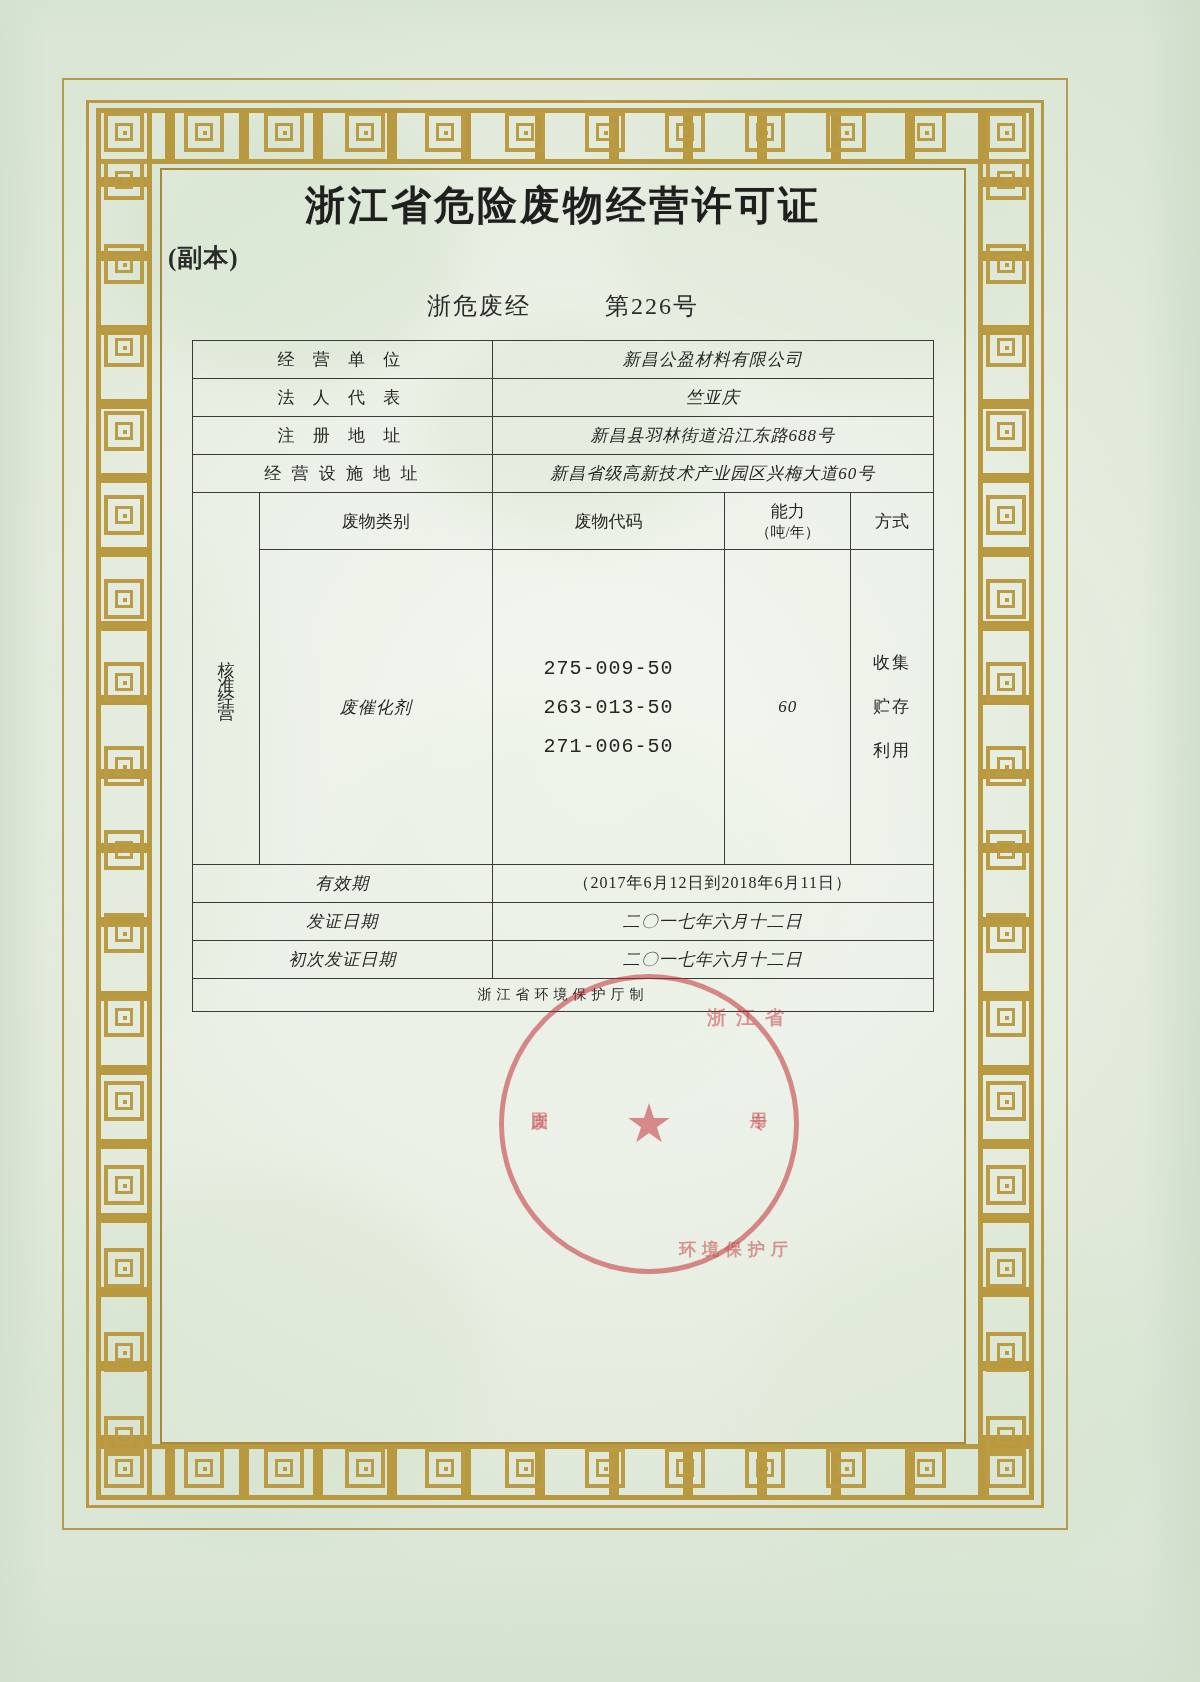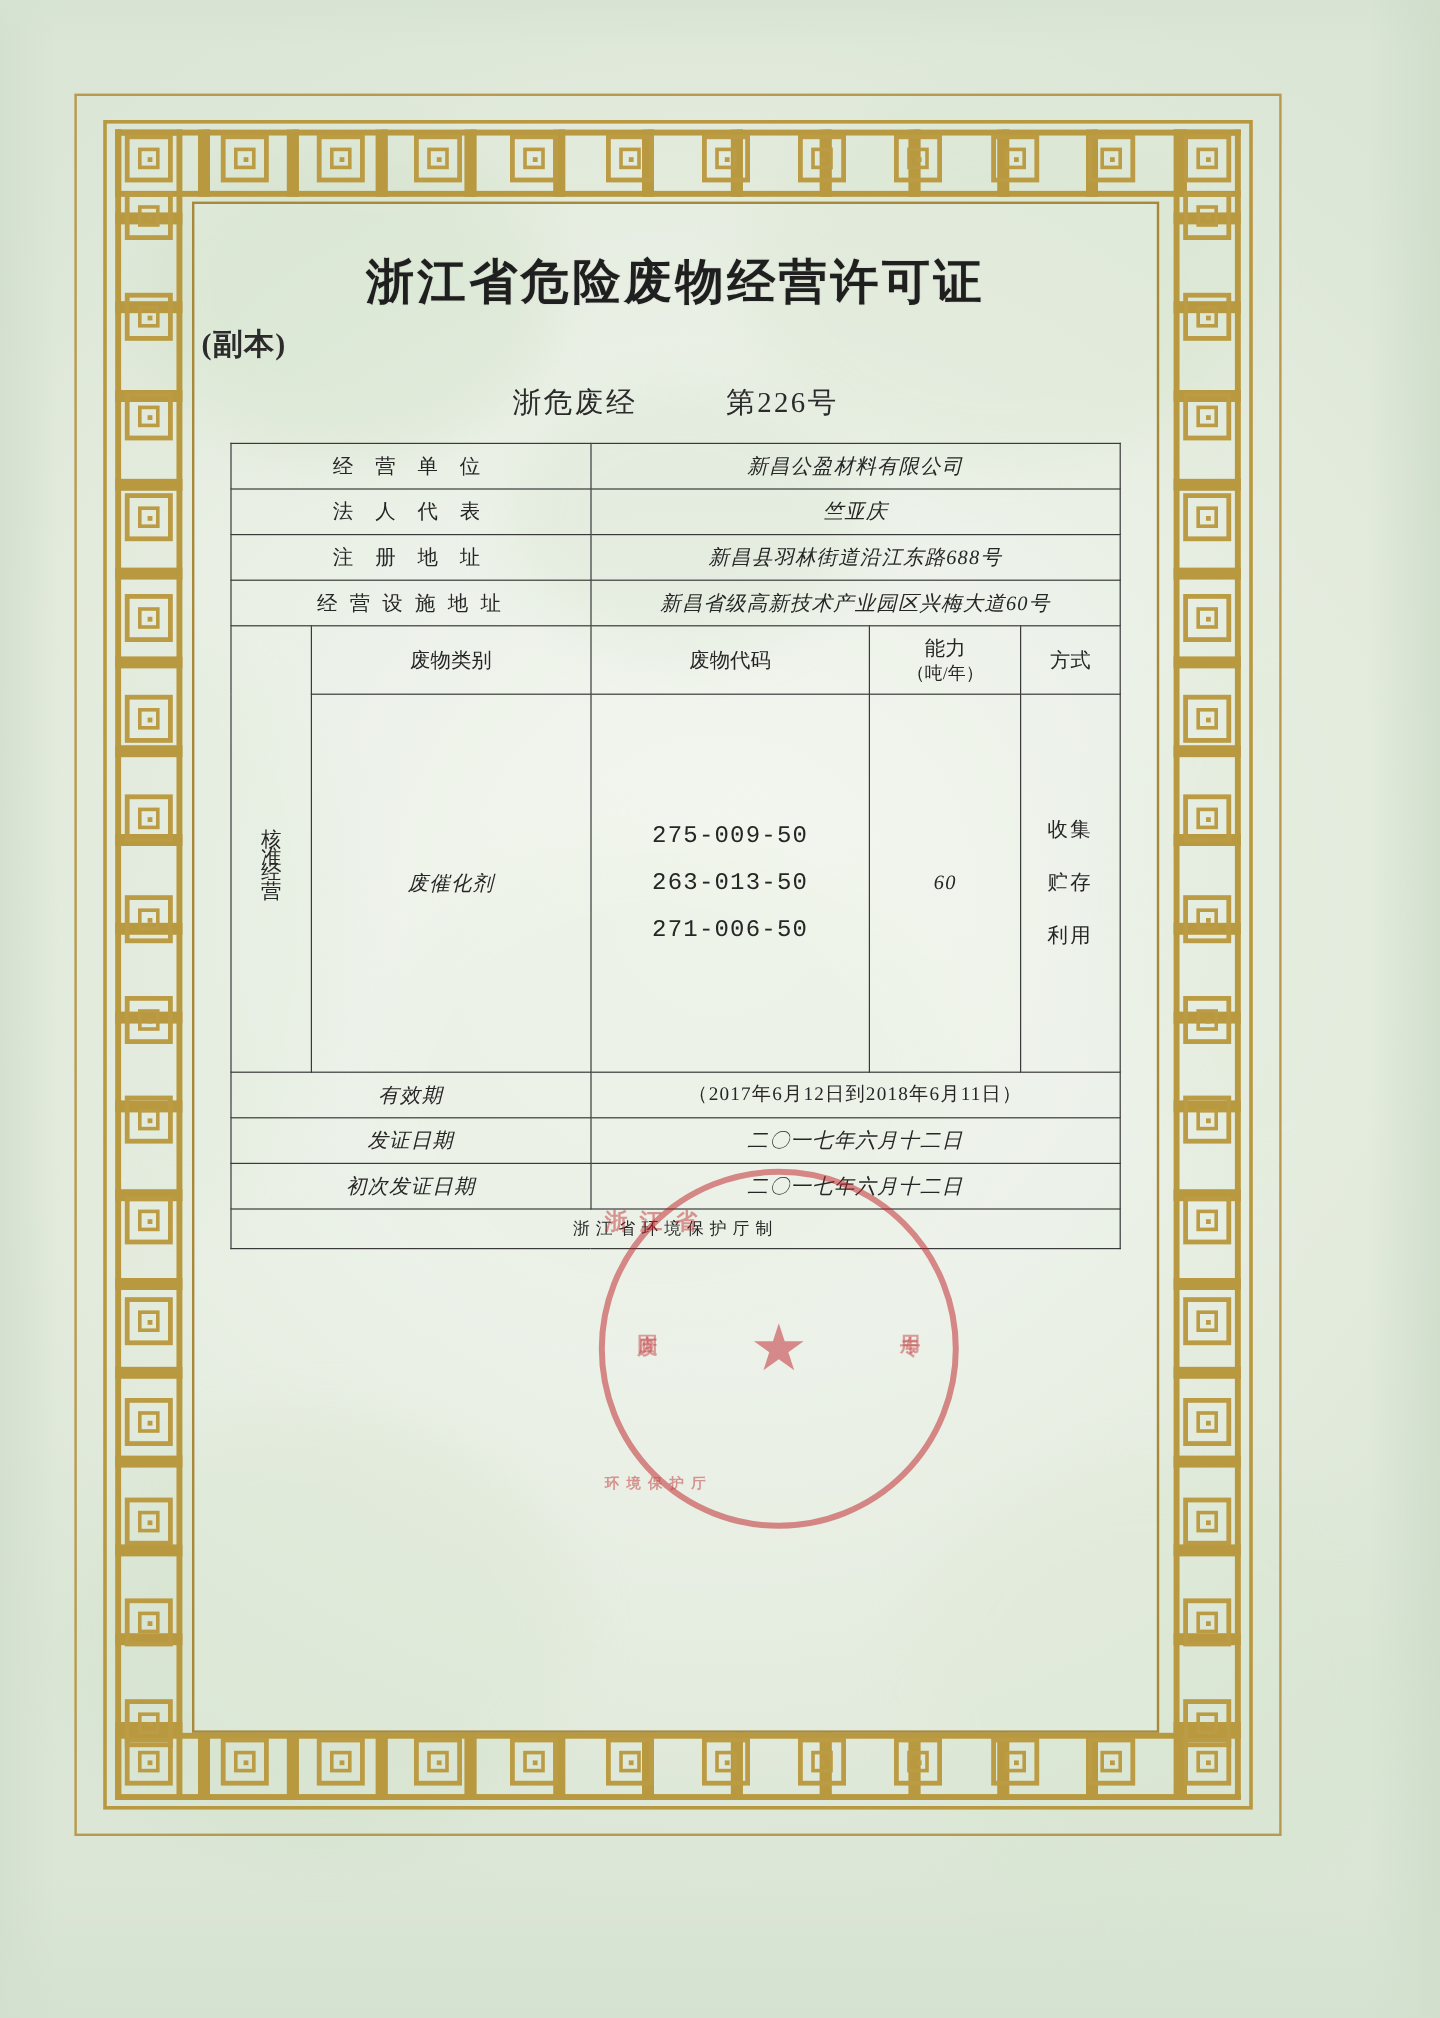--- a/index.html
+++ b/index.html
@@ -132,21 +132,21 @@
     left: 160px; top: 168px;
     width: 806px; height: 1276px;
     border: 2px solid #a8893a;
     box-sizing: border-box;
     background: rgba(255,255,255,0.12);
   }
 
   
   .content {
     position: absolute;
-    left: 168px; top: 193px;
+    left: 168px; top: 164px;
     width: 790px;
     color: #2b2b2b;
   }
   .title {
     text-align: center;
     font-family: "Liberation Serif", "DejaVu Serif", serif;
     font-weight: bold;
     font-size: 40px;
     letter-spacing: 3px;
     color: #1f1f1f;
@@ -227,28 +227,28 @@
     position: absolute;
     left: 50%; top: 50%;
     transform: translate(-50%,-50%);
     color: rgba(190,32,38,0.6);
     font-size: 54px;
     line-height: 1;
   }
   .seal-text-top, .seal-text-bot {
     position: absolute;
     left: 0; width: 100%;
-    text-align: left;
+    text-align: right;
     color: rgba(190,32,38,0.55);
     font-weight: bold;
     letter-spacing: 10px;
     font-size: 19px;
   }
   .seal-text-top { top: 26px; }
-  .seal-text-bot { bottom: 24px; letter-spacing: 6px; font-size: 12px; }
+  .seal-text-bot { bottom: 8px; letter-spacing: 6px; font-size: 17px; }
   .seal-side-l, .seal-side-r {
     position: absolute;
     top: 120px;
     color: rgba(190,32,38,0.5);
     font-weight: bold;
     font-size: 17px;
     writing-mode: vertical-rl;
   }
   .seal-side-l { left: 24px; }
   .seal-side-r { right: 24px; }

